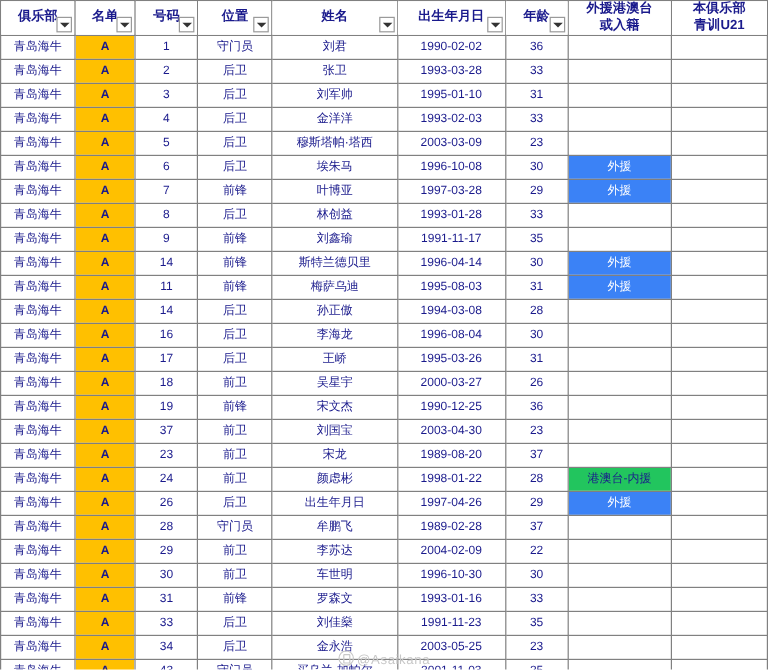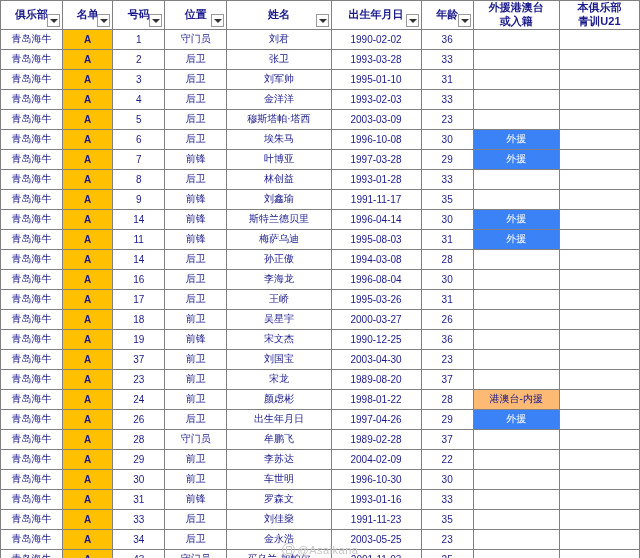--- a/index.html
+++ b/index.html
@@ -82,21 +82,21 @@
   td.pos  { color: #1a1a8c; font-family: Liberation Serif, serif; }
 
   td.list-a { background: #ffc000; color: #1a1a8c; font-weight: bold; }
 
   td.foreign {
     background: #3b82f6;
     color: #ffffff;
     font-size: 10px;
   }
   td.foreign-hm {
-    background: #fdba74;
+    background: #22c55e;
     color: #1a1a8c;
     font-size: 10px;
   }
   td.blank { background: #ffffff; }
 
   .watermark {
     position: absolute;
     left: 0;
     right: 0;
     bottom: 2px;

